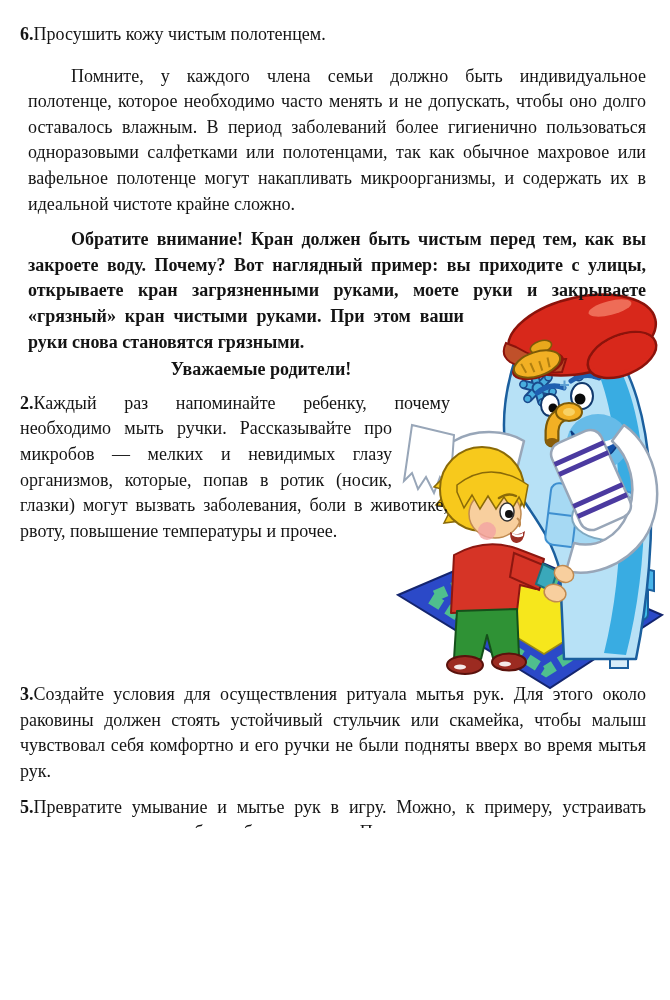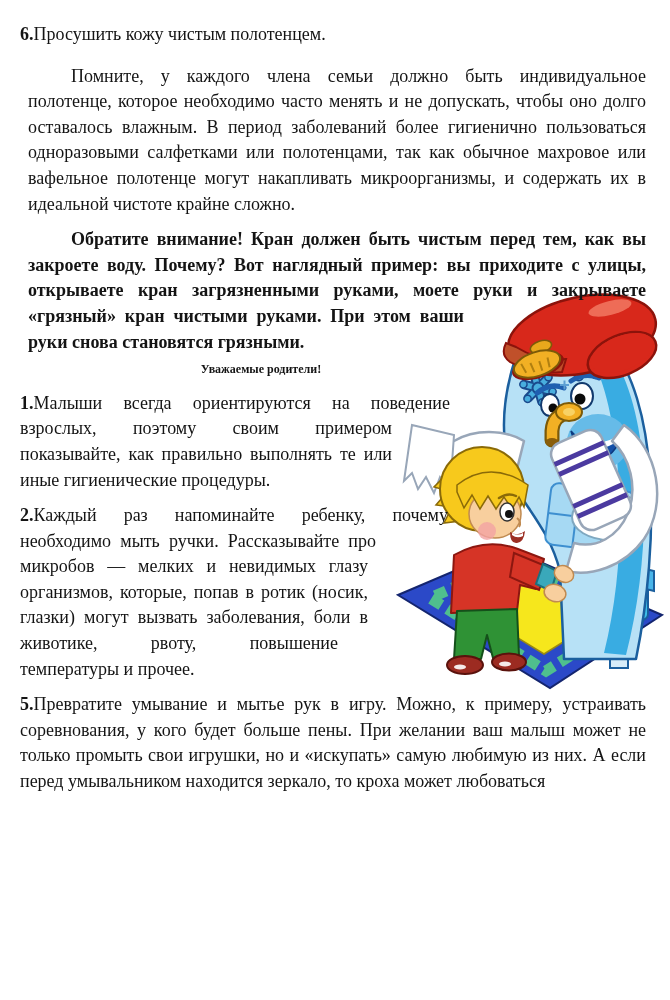--- a/index.html
+++ b/index.html
@@ -14,21 +14,21 @@
     font-size:18px;
     line-height:25.6px;
     color:#141414;
     text-align:justify;
   }
   p{margin:0 0 10px;}
   .p-step{margin-bottom:16px;}
   .indent{text-indent:43px;margin-left:8px;}
   .p-faucet{margin-bottom:2px;font-weight:bold;}
   .heading{
-    font-size:12px;font-weight:bold;text-align:center;
+    font-size:18px;font-weight:bold;text-align:center;
     margin:0 0 8px;line-height:25.6px;
   }
   .num{font-weight:bold;}
   .clear{clear:both;}
   .illo{
     float:right;
     width:340px;height:455px;
     margin:0 -18px 0 0;
     shape-outside: polygon(140px 78px, 340px 78px, 340px 455px, 14px 455px,
       14px 404px, 44px 404px, 44px 352px, 52px 352px, 52px 325px, 124px 325px,
@@ -168,21 +168,21 @@
           <ellipse cx="181" cy="429" rx="6" ry="2.6" fill="#ffffff" opacity="0.9"></ellipse>
         </g>
       </g>
     </svg>
   </div>
 
   <p class="indent p-faucet">Обратите внимание! Кран должен быть чистым перед тем, как вы закроете воду. Почему? Вот наглядный пример: вы приходите с улицы, открываете кран загрязненными руками, моете руки и закрываете «грязный» кран чистыми руками. При этом ваши руки снова становятся грязными.</p>
 
   <h2 class="heading">Уважаемые родители!</h2>
 
-  <p><span class="num">1.</span><span>Малыши всегда ориентируются на поведение взрослых, поэтому своим примером показывайте, как правильно выполнять те или иные гигиенические процедуры.</span></p>
 
   <p><span class="num">2.</span><span>Каждый раз напоминайте ребенку, почему необходимо мыть ручки. Рассказывайте про микробов — мелких и невидимых глазу организмов, которые, попав в ротик (носик, глазки) могут вызвать заболевания, боли в животике, рвоту, повышение температуры и прочее.</span></p>
 
+  <p class="clear"><span class="num">3.</span><span>Создайте условия для осуществления ритуала мытья рук. Для этого около раковины должен стоять устойчивый стульчик или скамейка, чтобы малыш чувствовал себя комфортно и его ручки не были подняты вверх во время мытья рук.</span></p>
 
 
   <p class="clear"><span class="num">5.</span><span>Превратите умывание и мытье рук в игру. Можно, к примеру, устраивать соревнования, у кого будет больше пены. При желании ваш малыш может не только промыть свои игрушки, но и «искупать» самую любимую из них. А если перед умывальником находится зеркало, то кроха может любоваться</span></p>
 
 </div>
 
 </body></html>

